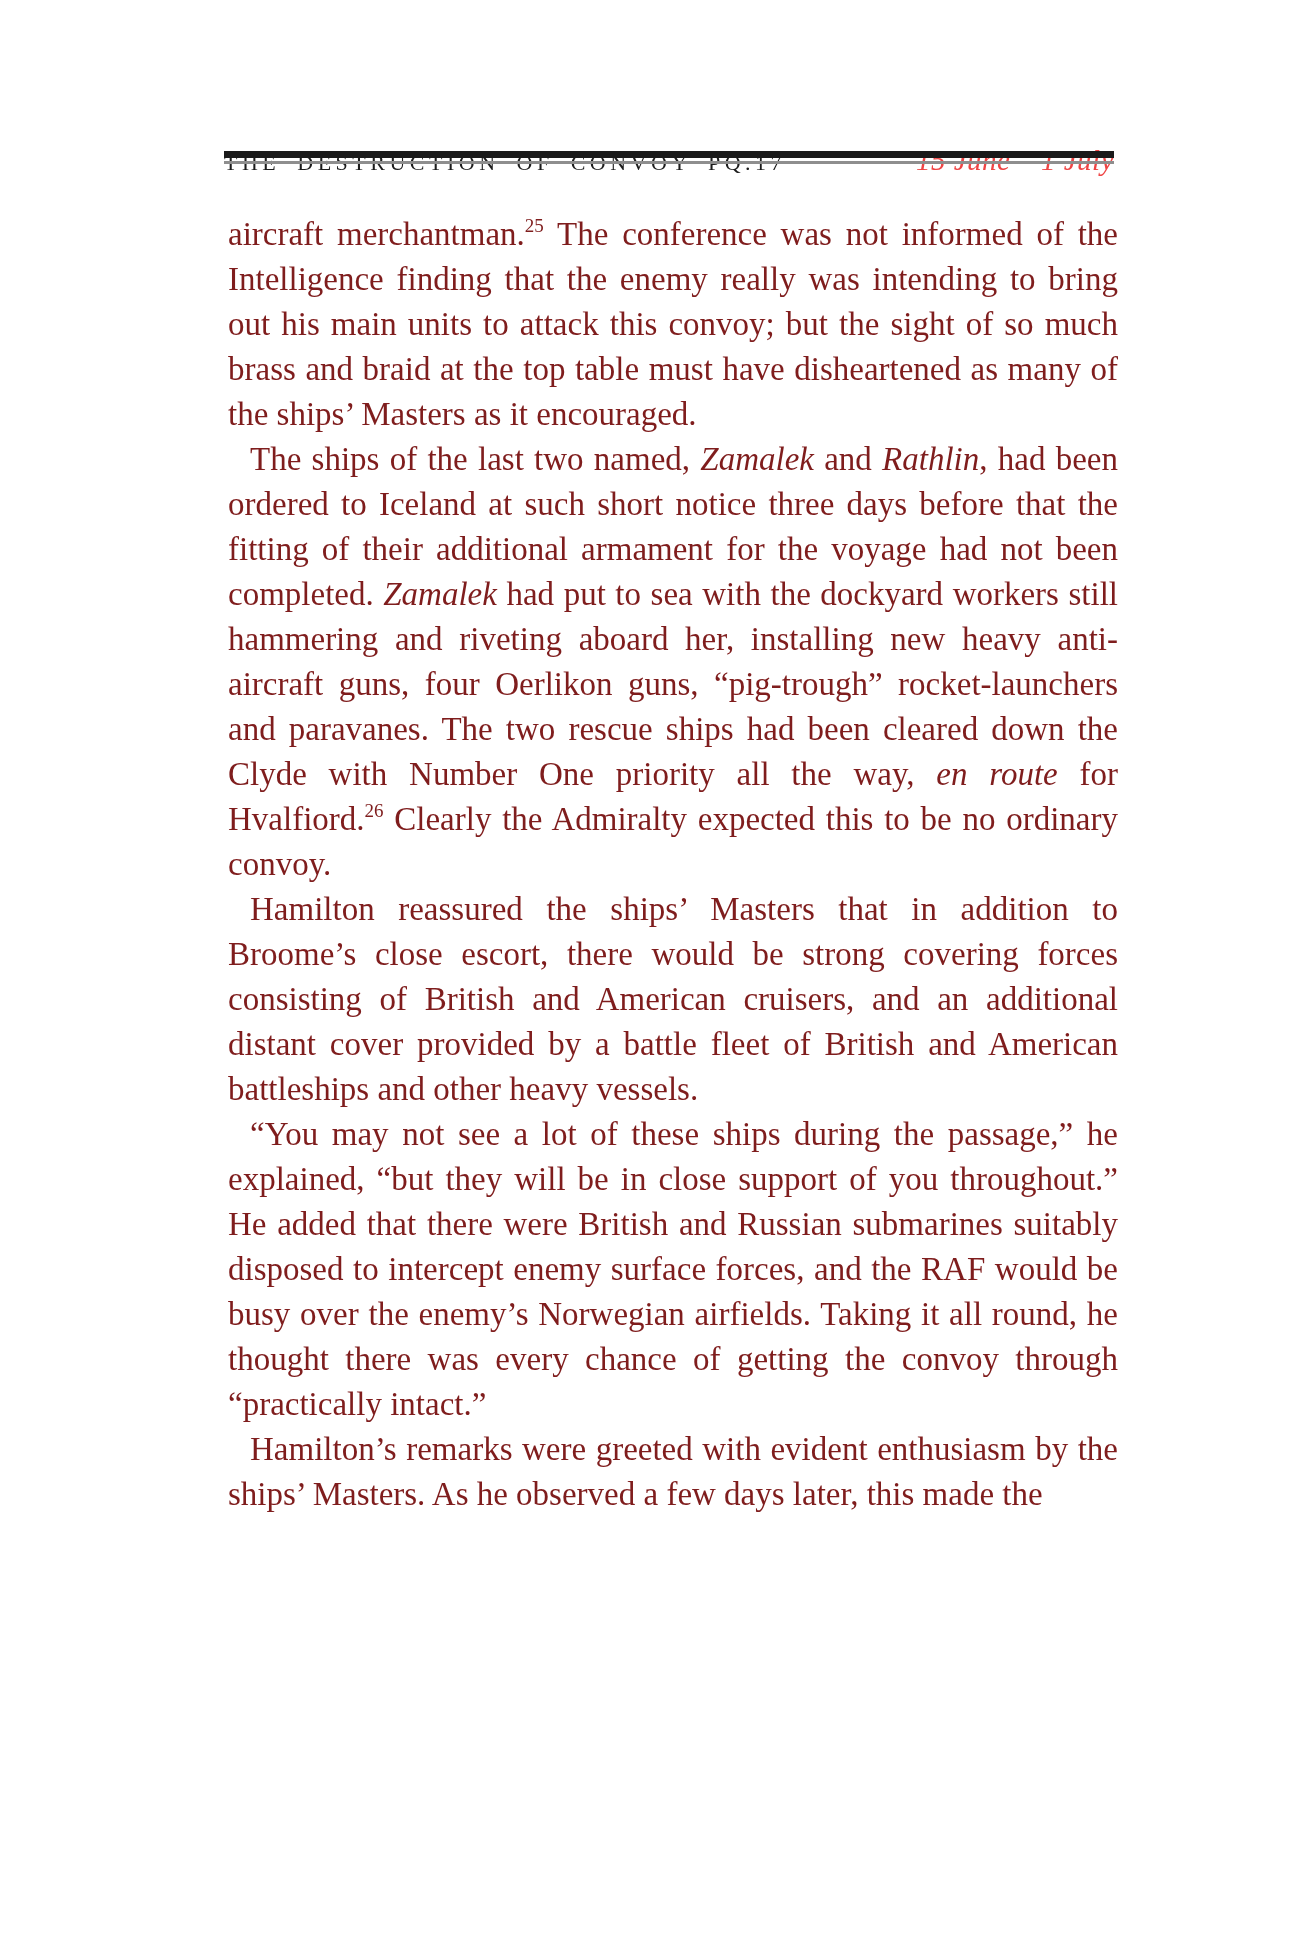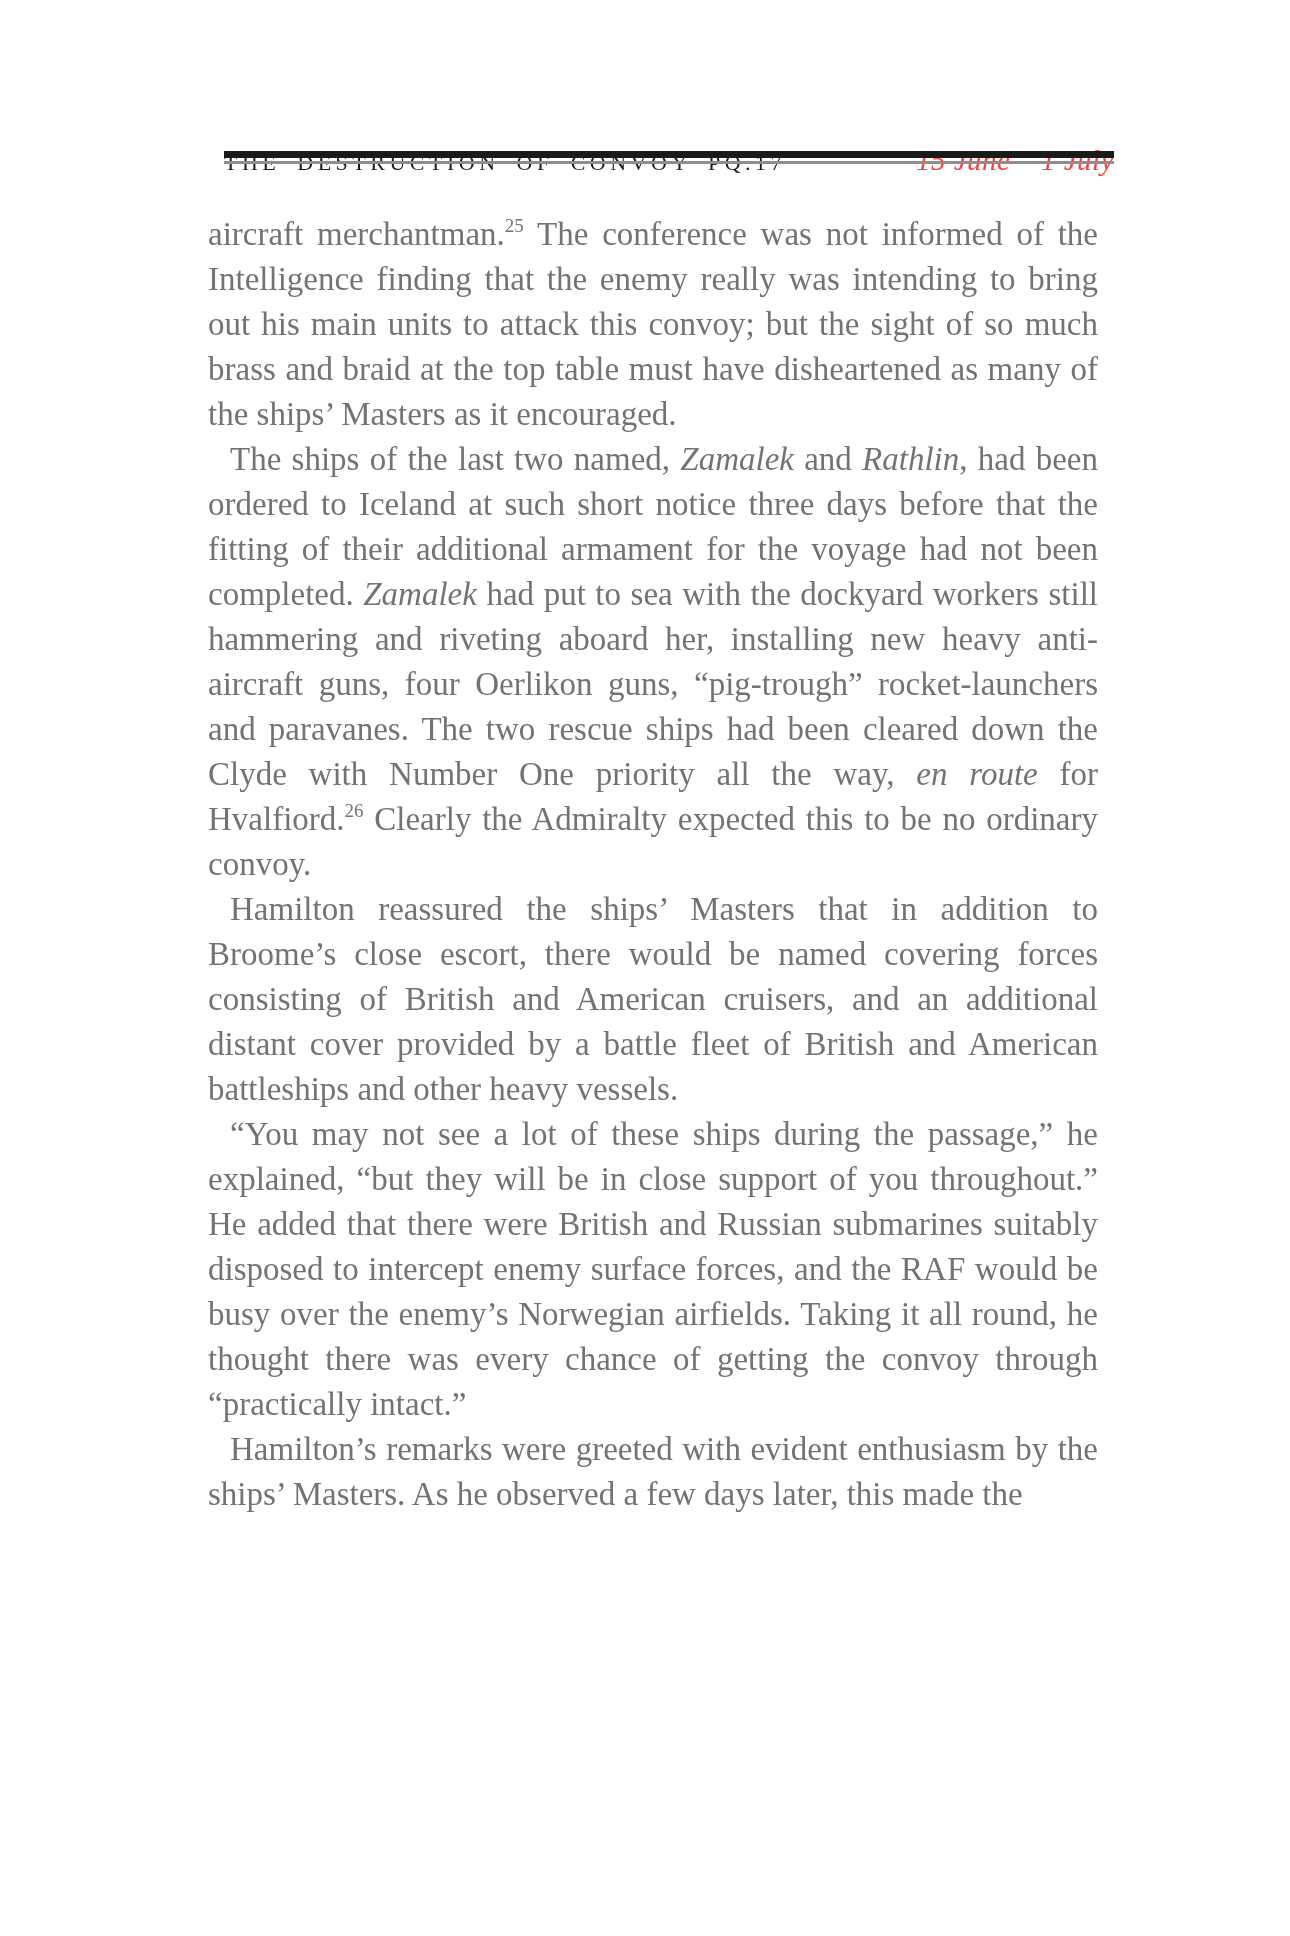--- a/index.html
+++ b/index.html
@@ -25,24 +25,24 @@
     font-style:italic; font-size:29px; color:#ef4444;
     letter-spacing:0.5px;
     white-space:nowrap;
     margin-top:44px;
   }
   .rule { position:absolute; left:224px; top:151px; width:890px; }
   .rule-thick { height:7px; background:#1a1a1a; }
   .rule-thin  { margin-top:3px; height:3px; background:#8e8e8e; }
 
   .body-text {
-    position:absolute; left:208px; top:212px; width:890px;
+    position:absolute; left:228px; top:212px; width:890px;
     font-size:33px; line-height:45px;
     text-align:justify;
-    color:#737373;
+    color:#7f1d1d;
   }
   .body-text p { margin:0; }
   .body-text p.indent { text-indent:22px; }
   .body-text em { font-style:italic; }
   .body-text sup {
     font-size:19px; line-height:0; vertical-align:13px;
   }
 
   .folio {
     position:absolute; left:226px; top:1748px;
@@ -70,21 +70,21 @@
   </header>
 
   <div class="rule">
     <div class="rule-thick"></div>
     <div class="rule-thin"></div>
   </div>
 
   <main class="body-text">
       <p><span>aircraft merchantman.</span><sup>25</sup><span> The conference was not informed of the Intelligence finding that the enemy really was intending to bring out his main units to attack this convoy; but the sight of so much brass and braid at the top table must have disheartened as many of the ships’ Masters as it encouraged.</span></p>
       <p class="indent"><span>The ships of the last two named, </span><em>Zamalek</em><span> and </span><em>Rathlin</em><span>, had been ordered to Iceland at such short notice three days before that the fitting of their additional armament for the voyage had not been completed. </span><em>Zamalek</em><span> had put to sea with the dockyard workers still hammering and riveting aboard her, installing new heavy anti-aircraft guns, four Oerlikon guns, “pig-trough” rocket-launchers and paravanes. The two rescue ships had been cleared down the Clyde with Number One priority all the way, </span><em>en route</em><span> for Hvalfiord.</span><sup>26</sup><span> Clearly the Admiralty expected this to be no ordinary convoy.</span></p>
-      <p class="indent"><span>Hamilton reassured the ships’ Masters that in addition to Broome’s close escort, there would be named covering forces consisting of British and American cruisers, and an additional distant cover provided by a battle fleet of British and American battleships and other heavy vessels.</span></p>
+      <p class="indent"><span>Hamilton reassured the ships’ Masters that in addition to Broome’s close escort, there would be strong covering forces consisting of British and American cruisers, and an additional distant cover provided by a battle fleet of British and American battleships and other heavy vessels.</span></p>
       <p class="indent"><span>“You may not see a lot of these ships during the passage,” he explained, “but they will be in close support of you throughout.” He added that there were British and Russian submarines suitably disposed to intercept enemy surface forces, and the RAF would be busy over the enemy’s Norwegian airfields. Taking it all round, he thought there was every chance of getting the convoy through “practically intact.”</span></p>
       <p class="indent"><span>Hamilton’s remarks were greeted with evident enthusiasm by the ships’ Masters. As he observed a few days later, this made the</span></p>
     </main>
 
   <div class="folio">60</div>
 
   <svg class="watermark" viewBox="0 0 1290 196" xmlns="http://www.w3.org/2000/svg" aria-hidden="true">
     <defs>
       <linearGradient id="wmgrad" gradientUnits="userSpaceOnUse" x1="0" y1="46" x2="0" y2="154">
         <stop offset="0" stop-color="#ffffff"></stop>

